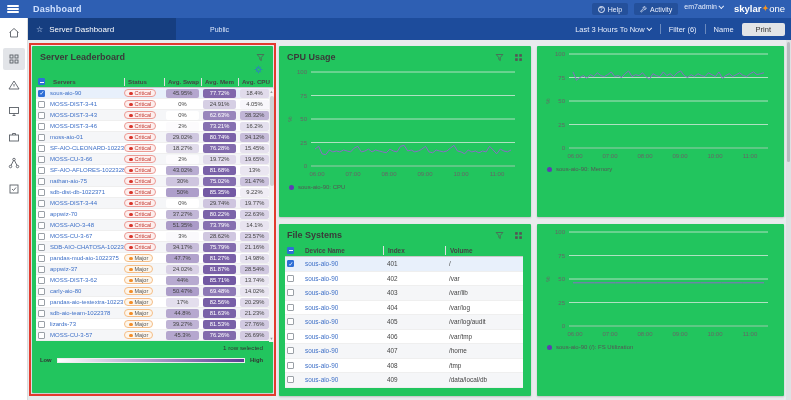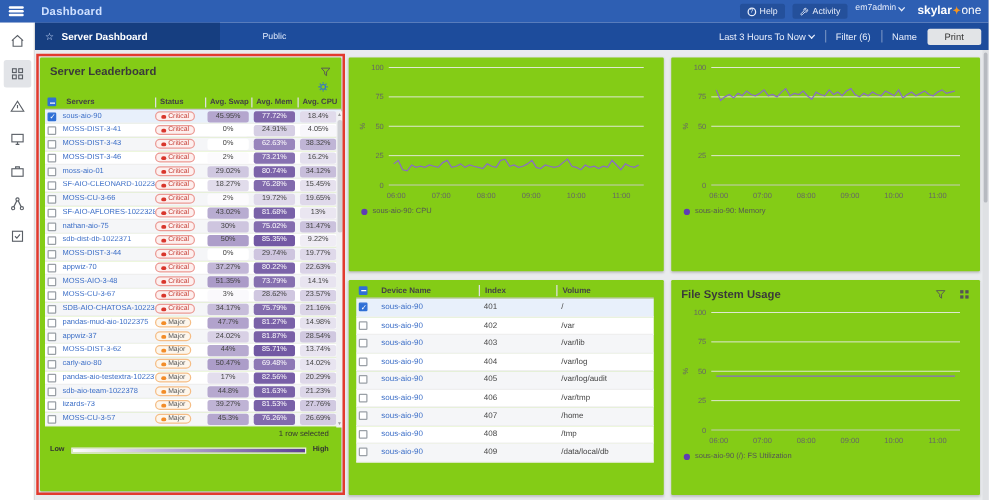--- a/index.html
+++ b/index.html
@@ -17,39 +17,39 @@
   .user { color:#e8eefc; font-size:7px; display:flex; align-items:center; gap:3px; cursor:pointer; }
   .caret { width:4px; height:4px; border-left:1px solid #e8eefc; border-bottom:1px solid #e8eefc; transform:rotate(-45deg) translateY(-1px); }
   .brand { color:#fff; font-size:9.5px; font-weight:bold; display:flex; align-items:center; margin-left:4px; }
   .brand .spark { color:#f7941d; font-size:8px; margin:0 .5px; }
   .brand .lite { font-weight:normal; }
 
   
   .subbar { position:absolute; left:28px; top:18px; width:763px; height:22px; background:#1d4c9c; display:flex; align-items:center; z-index:4; }
   .dash-tab { position:absolute; left:0; top:0; height:22px; width:148px; background:#163e80; display:flex; align-items:center; gap:6px; padding-left:8px; cursor:pointer; }
   .dash-tab .star { color:#cfe0ff; font-size:8px; }
-  .dash-tab .t { color:#fff; font-size:8px; font-weight:bold; }
+  .dash-tab .t { color:#fff; font-size:8px; font-weight:normal; }
   .public { position:absolute; left:182px; color:#dfe9fb; font-size:7px; }
   .subbar-right { margin-left:auto; display:flex; align-items:center; gap:8px; padding-right:6px; color:#e8eefc; font-size:7.5px; }
   .sep { width:1px; height:10px; background:rgba(255,255,255,.35); }
   .sub-item { display:flex; align-items:center; gap:3px; cursor:pointer; }
   .edit-btn { background:#e2e4e7; color:#333; font-size:7.5px; padding:2px 14px; border-radius:2px; cursor:pointer; }
 
   
   .sidebar { position:absolute; left:0; top:18px; width:28px; height:382px; background:#fff; border-right:1px solid #ddd; z-index:3; display:flex; flex-direction:column; align-items:center; padding-top:4px; }
   .side-ic { width:22px; height:22px; display:flex; align-items:center; justify-content:center; margin-bottom:4px; cursor:pointer; border-radius:2px; }
   .side-ic.active { background:#e2e4e8; }
   .side-ic svg { stroke:#5a5f66; fill:none; stroke-width:1.8; }
 
   
   .content { position:absolute; left:28px; top:40px; width:763px; height:360px; background:#e9ebee; }
   .pagebar { position:absolute; right:0; top:40px; width:5px; height:360px; background:#dfe1e4; }
   .pagebar .thumb { position:absolute; left:1px; top:2px; width:3px; height:120px; background:#b7bac0; border-radius:2px; }
 
-  .panel { position:absolute; background:#84cc16; box-shadow:0 1px 2px rgba(0,0,0,.18); border-radius:1px; }
+  .panel { position:absolute; background:#22c55e; box-shadow:0 1px 2px rgba(0,0,0,.18); border-radius:1px; }
   .panel-head { display:flex; align-items:center; padding:6px 8px 2px 8px; }
   .panel-title { font-size:9px; font-weight:bold; color:#3a3a3a; }
   .panel-icons { margin-left:auto; display:flex; gap:10px; align-items:center; }
   .icon-btn { cursor:pointer; display:flex; }
 
   
   .annotation { position:absolute; left:29px; top:43px; width:247px; height:353px; border:2px solid #e23a2e; z-index:10; pointer-events:none; }
 
   
   #leaderboard { left:32px; top:46px; width:241px; height:347px; }
@@ -509,20 +509,38 @@
     <div class="lb-foot">1 row selected</div>
     <div class="lb-legend">
       <span class="lab">Low</span>
       <span class="grad"></span>
       <span class="lab">High</span>
     </div>
   </div>
   <div class="annotation"></div>
 
   <div class="panel" style="left:279px; top:46px; width:252px; height:171px;">
+    <div class="panel-head">
+      <span class="panel-title">CPU Usage</span>
+      <span class="panel-icons">
+        <span class="icon-btn">
+            <svg width="9" height="9" viewBox="0 0 24 24" fill="none" stroke="#555" stroke-width="2">
+              <path d="M3 4 H21 L14 12 V20 L10 17 V12 Z"></path>
+            </svg>
+          </span>
+        <span class="icon-btn">
+            <svg width="9" height="9" viewBox="0 0 24 24" fill="#555">
+              <rect x="3" y="3" width="7" height="7"></rect>
+              <rect x="14" y="3" width="7" height="7"></rect>
+              <rect x="3" y="14" width="7" height="7"></rect>
+              <rect x="14" y="14" width="7" height="7"></rect>
+            </svg>
+          </span>
+      </span>
+    </div>
     <div>
         <svg width="240" height="118" style="display: block; margin: 0px 6px;">
           <line x1="26" x2="230" y1="102" y2="102" stroke="#cfcfcf" stroke-width="0.7"></line>
           <text x="22" y="104" text-anchor="end" font-size="6" fill="#666">0</text>
           <line x1="26" x2="230" y1="78.5" y2="78.5" stroke="#ececec" stroke-width="0.7"></line>
           <text x="22" y="80.5" text-anchor="end" font-size="6" fill="#666">25</text>
           <line x1="26" x2="230" y1="55" y2="55" stroke="#ececec" stroke-width="0.7"></line>
           <text x="22" y="57" text-anchor="end" font-size="6" fill="#666">50</text>
           <line x1="26" x2="230" y1="31.5" y2="31.5" stroke="#ececec" stroke-width="0.7"></line>
           <text x="22" y="33.5" text-anchor="end" font-size="6" fill="#666">75</text>
@@ -567,105 +585,105 @@
           <polyline points="30.0,25.9 33.5,34.3 36.9,31.5 40.4,29.6 43.9,32.4 47.4,28.7 50.8,30.6 54.3,26.8 57.8,29.6 61.3,30.6 64.7,28.7 68.2,25.9 71.7,30.6 75.1,29.6 78.6,31.5 82.1,27.7 85.6,24.9 89.0,30.6 92.5,28.7 96.0,29.6 99.5,26.8 102.9,30.6 106.4,33.4 109.9,27.7 113.3,29.6 116.8,30.6 120.3,25.9 123.8,29.6 127.2,27.7 130.7,30.6 134.2,26.8 137.7,24.9 141.1,29.6 144.6,31.5 148.1,28.7 151.5,30.6 155.0,27.7 158.5,29.6 162.0,30.6 165.4,26.8 168.9,28.7 172.4,30.6 175.9,25.9 179.3,32.4 182.8,29.6 186.3,27.7 189.7,30.6 193.2,28.7 196.7,26.8 200.2,29.6 203.6,30.6 207.1,27.7 210.6,25.9 214.1,28.7 217.5,27.7 221.0,26.8" fill="none" stroke="#8a6cc6" stroke-width="1"></polyline>
         </svg>
       </div>
     <div class="legend">
       <span class="ldot"></span>
       <span class="ltext">sous-aio-90: Memory</span>
     </div>
   </div>
 
   <div class="panel" style="left:279px; top:224px; width:252px; height:172px;">
-    <div class="fs-table">
-      <div class="fs-hrow">
-        <span class="cb ind"></span>
-        <span class="hc">Device Name</span>
-        <span class="hc">Index</span>
-        <span class="hc">Volume</span>
-      </div>
-      <div id="fs-rows">
-          <div class="fs-row" style="background: rgb(232, 240, 251);">
-            <span class="cb on"></span>
-            <span class="srv-link pad">sous-aio-90</span>
-            <span class="pad">401</span>
-            <span class="pad">/</span>
-          </div>
-          <div class="fs-row" style="background: rgb(255, 255, 255);">
-            <span class="cb"></span>
-            <span class="srv-link pad">sous-aio-90</span>
-            <span class="pad">402</span>
-            <span class="pad">/var</span>
-          </div>
-          <div class="fs-row" style="background: rgb(245, 246, 248);">
-            <span class="cb"></span>
-            <span class="srv-link pad">sous-aio-90</span>
-            <span class="pad">403</span>
-            <span class="pad">/var/lib</span>
-          </div>
-          <div class="fs-row" style="background: rgb(255, 255, 255);">
-            <span class="cb"></span>
-            <span class="srv-link pad">sous-aio-90</span>
-            <span class="pad">404</span>
-            <span class="pad">/var/log</span>
-          </div>
-          <div class="fs-row" style="background: rgb(245, 246, 248);">
-            <span class="cb"></span>
-            <span class="srv-link pad">sous-aio-90</span>
-            <span class="pad">405</span>
-            <span class="pad">/var/log/audit</span>
-          </div>
-          <div class="fs-row" style="background: rgb(255, 255, 255);">
-            <span class="cb"></span>
-            <span class="srv-link pad">sous-aio-90</span>
-            <span class="pad">406</span>
-            <span class="pad">/var/tmp</span>
-          </div>
-          <div class="fs-row" style="background: rgb(245, 246, 248);">
-            <span class="cb"></span>
-            <span class="srv-link pad">sous-aio-90</span>
-            <span class="pad">407</span>
-            <span class="pad">/home</span>
-          </div>
-          <div class="fs-row" style="background: rgb(255, 255, 255);">
-            <span class="cb"></span>
-            <span class="srv-link pad">sous-aio-90</span>
-            <span class="pad">408</span>
-            <span class="pad">/tmp</span>
-          </div>
-          <div class="fs-row" style="background: rgb(245, 246, 248);">
-            <span class="cb"></span>
-            <span class="srv-link pad">sous-aio-90</span>
-            <span class="pad">409</span>
-            <span class="pad">/data/local/db</span>
-          </div>
-        </div>
-    </div>
-  </div>
-
-  <div class="panel" style="left:537px; top:224px; width:247px; height:172px;">
     <div class="panel-head">
-      <span class="panel-title">File System Usage</span>
+      <span class="panel-title">File Systems</span>
       <span class="panel-icons">
         <span class="icon-btn">
             <svg width="9" height="9" viewBox="0 0 24 24" fill="none" stroke="#555" stroke-width="2">
               <path d="M3 4 H21 L14 12 V20 L10 17 V12 Z"></path>
             </svg>
           </span>
         <span class="icon-btn">
             <svg width="9" height="9" viewBox="0 0 24 24" fill="#555">
               <rect x="3" y="3" width="7" height="7"></rect>
               <rect x="14" y="3" width="7" height="7"></rect>
               <rect x="3" y="14" width="7" height="7"></rect>
               <rect x="14" y="14" width="7" height="7"></rect>
             </svg>
           </span>
       </span>
     </div>
+    <div class="fs-table">
+      <div class="fs-hrow">
+        <span class="cb ind"></span>
+        <span class="hc">Device Name</span>
+        <span class="hc">Index</span>
+        <span class="hc">Volume</span>
+      </div>
+      <div id="fs-rows">
+          <div class="fs-row" style="background: rgb(232, 240, 251);">
+            <span class="cb on"></span>
+            <span class="srv-link pad">sous-aio-90</span>
+            <span class="pad">401</span>
+            <span class="pad">/</span>
+          </div>
+          <div class="fs-row" style="background: rgb(255, 255, 255);">
+            <span class="cb"></span>
+            <span class="srv-link pad">sous-aio-90</span>
+            <span class="pad">402</span>
+            <span class="pad">/var</span>
+          </div>
+          <div class="fs-row" style="background: rgb(245, 246, 248);">
+            <span class="cb"></span>
+            <span class="srv-link pad">sous-aio-90</span>
+            <span class="pad">403</span>
+            <span class="pad">/var/lib</span>
+          </div>
+          <div class="fs-row" style="background: rgb(255, 255, 255);">
+            <span class="cb"></span>
+            <span class="srv-link pad">sous-aio-90</span>
+            <span class="pad">404</span>
+            <span class="pad">/var/log</span>
+          </div>
+          <div class="fs-row" style="background: rgb(245, 246, 248);">
+            <span class="cb"></span>
+            <span class="srv-link pad">sous-aio-90</span>
+            <span class="pad">405</span>
+            <span class="pad">/var/log/audit</span>
+          </div>
+          <div class="fs-row" style="background: rgb(255, 255, 255);">
+            <span class="cb"></span>
+            <span class="srv-link pad">sous-aio-90</span>
+            <span class="pad">406</span>
+            <span class="pad">/var/tmp</span>
+          </div>
+          <div class="fs-row" style="background: rgb(245, 246, 248);">
+            <span class="cb"></span>
+            <span class="srv-link pad">sous-aio-90</span>
+            <span class="pad">407</span>
+            <span class="pad">/home</span>
+          </div>
+          <div class="fs-row" style="background: rgb(255, 255, 255);">
+            <span class="cb"></span>
+            <span class="srv-link pad">sous-aio-90</span>
+            <span class="pad">408</span>
+            <span class="pad">/tmp</span>
+          </div>
+          <div class="fs-row" style="background: rgb(245, 246, 248);">
+            <span class="cb"></span>
+            <span class="srv-link pad">sous-aio-90</span>
+            <span class="pad">409</span>
+            <span class="pad">/data/local/db</span>
+          </div>
+        </div>
+    </div>
+  </div>
+
+  <div class="panel" style="left:537px; top:224px; width:247px; height:172px;">
     <div>
         <svg width="235" height="118" style="display: block; margin: 0px 6px;">
           <line x1="26" x2="225" y1="102" y2="102" stroke="#cfcfcf" stroke-width="0.7"></line>
           <text x="22" y="104" text-anchor="end" font-size="6" fill="#666">0</text>
           <line x1="26" x2="225" y1="78.5" y2="78.5" stroke="#ececec" stroke-width="0.7"></line>
           <text x="22" y="80.5" text-anchor="end" font-size="6" fill="#666">25</text>
           <line x1="26" x2="225" y1="55" y2="55" stroke="#ececec" stroke-width="0.7"></line>
           <text x="22" y="57" text-anchor="end" font-size="6" fill="#666">50</text>
           <line x1="26" x2="225" y1="31.5" y2="31.5" stroke="#ececec" stroke-width="0.7"></line>
           <text x="22" y="33.5" text-anchor="end" font-size="6" fill="#666">75</text>

